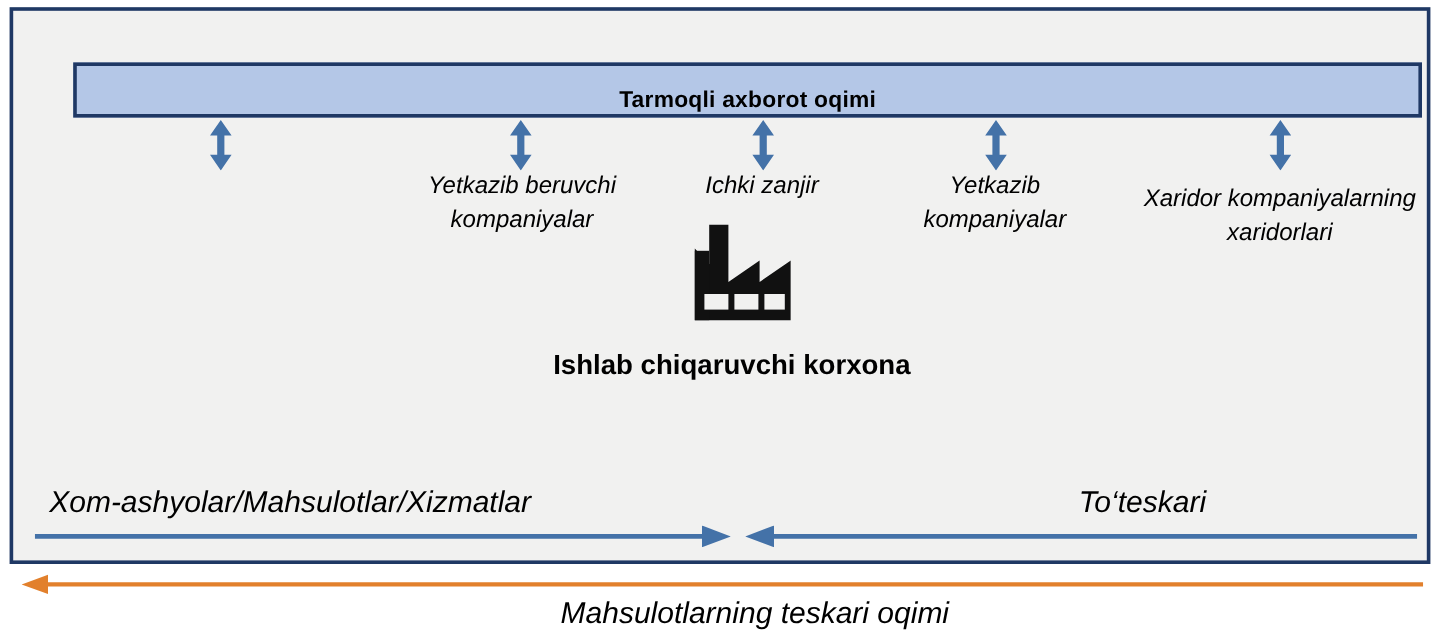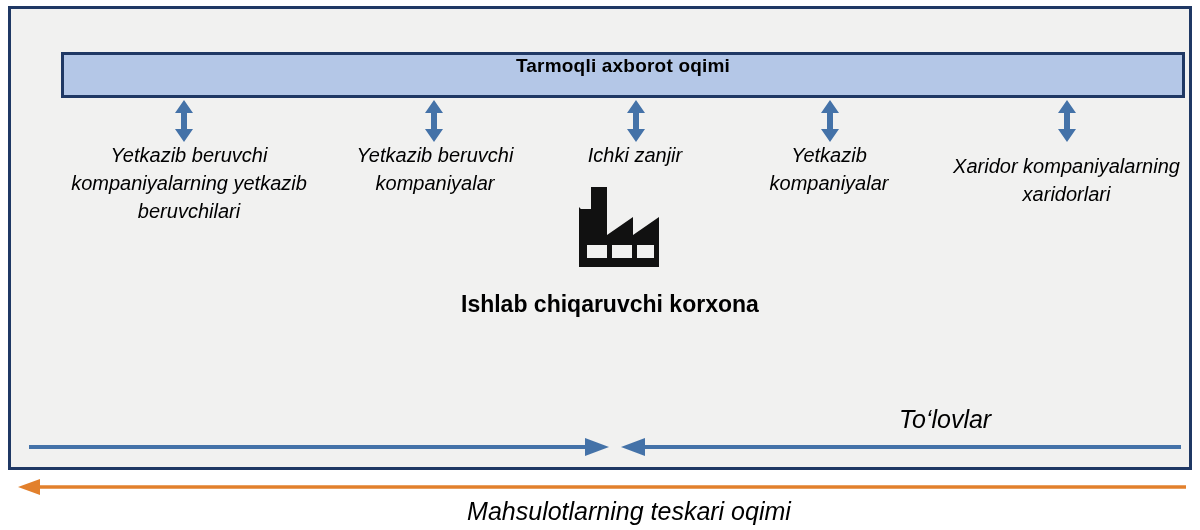--- a/index.html
+++ b/index.html
@@ -34,21 +34,21 @@
   #header-box {
     position: absolute;
     left: 50px;
     top: 43px;
     width: 1124px;
     height: 46px;
     box-sizing: border-box;
     border: 3px solid #1F3864;
     background: #B4C7E7;
     display: flex;
-    align-items: flex-start;
+    align-items: flex-end;
     justify-content: center;
   }
   #header-title {
     font-size: 19px;
     font-weight: bold;
     color: #000000;
     letter-spacing: .2px;
   }
 
   
@@ -144,46 +144,46 @@
     <svg class="v-arrow" style="left:612px;" viewBox="0 0 26 42">
       <polygon points="13,0 22,13 16,13 16,29 22,29 13,42 4,29 10,29 10,13 4,13" fill="#4472A8"></polygon>
     </svg>
     <svg class="v-arrow" style="left:806px;" viewBox="0 0 26 42">
       <polygon points="13,0 22,13 16,13 16,29 22,29 13,42 4,29 10,29 10,13 4,13" fill="#4472A8"></polygon>
     </svg>
     <svg class="v-arrow" style="left:1043px;" viewBox="0 0 26 42">
       <polygon points="13,0 22,13 16,13 16,29 22,29 13,42 4,29 10,29 10,13 4,13" fill="#4472A8"></polygon>
     </svg>
 
-    <div class="col-label" style="left:48px;  top:132px; width:260px;">Yetkazib beruvchi kompaniyalarning yetkazib beruvchilari</div>
 
     <div class="col-label" style="left:318px; top:132px; width:212px;">Yetkazib beruvchi kompaniyalar</div>
 
     <div class="col-label" style="left:548px; top:132px; width:152px;text-align:center;">Ichki zanjir</div>
 
     <div class="col-label" style="left:728px; top:132px; width:180px;">Yetkazib kompaniyalar</div>
 
     <div class="col-label" style="left:938px; top:132px; width:235px;margin-top:11px;">Xaridor kompaniyalarning xaridorlari</div>
 
     <svg id="factory-icon" viewBox="0 0 86 80">
       <polygon fill="#111111" points="6,20 6,80 86,80 86,80 86,30 60,48 60,30 34,48 34,0 18,0 18,33 6,20"></polygon>
       <rect x="6" y="22" width="12" height="58" fill="#111111"></rect>
       <rect x="14" y="58" width="20" height="13" fill="#F1F1F0"></rect>
       <rect x="39" y="58" width="20" height="13" fill="#F1F1F0"></rect>
       <rect x="64" y="58" width="17" height="13" fill="#F1F1F0"></rect>
     </svg>
 
     <div id="factory-label">Ishlab chiqaruvchi korxona</div>
 
+    <div class="flow-label" style="left:30px; top:396px;">Xom-ashyolar/Mahsulotlar/Xizmatlar</div>
     <svg class="h-arrow" style="left:18px; top:429px; width:580px;" viewBox="0 0 580 18" preserveAspectRatio="none">
       <line x1="0" y1="9" x2="562" y2="9" stroke="#4472A8" stroke-width="4"></line>
       <polygon points="580,9 556,0 556,18" fill="#4472A8"></polygon>
     </svg>
 
-    <div class="flow-label" style="left:888px; top:396px;">To‘lovlar</div>
+    <div class="flow-label" style="left:888px; top:396px;">To‘teskari</div>
     <svg class="h-arrow" style="left:610px; top:429px; width:560px;" viewBox="0 0 560 18" preserveAspectRatio="none">
       <line x1="18" y1="9" x2="560" y2="9" stroke="#4472A8" stroke-width="4"></line>
       <polygon points="0,9 24,0 24,18" fill="#4472A8"></polygon>
     </svg>
 
   </div>
 
   <svg id="reverse-arrow" viewBox="0 0 1168 18" preserveAspectRatio="none">
     <line x1="16" y1="9" x2="1168" y2="9" stroke="#E2802C" stroke-width="3.5"></line>
     <polygon points="0,9 22,1 22,17" fill="#E2802C"></polygon>

